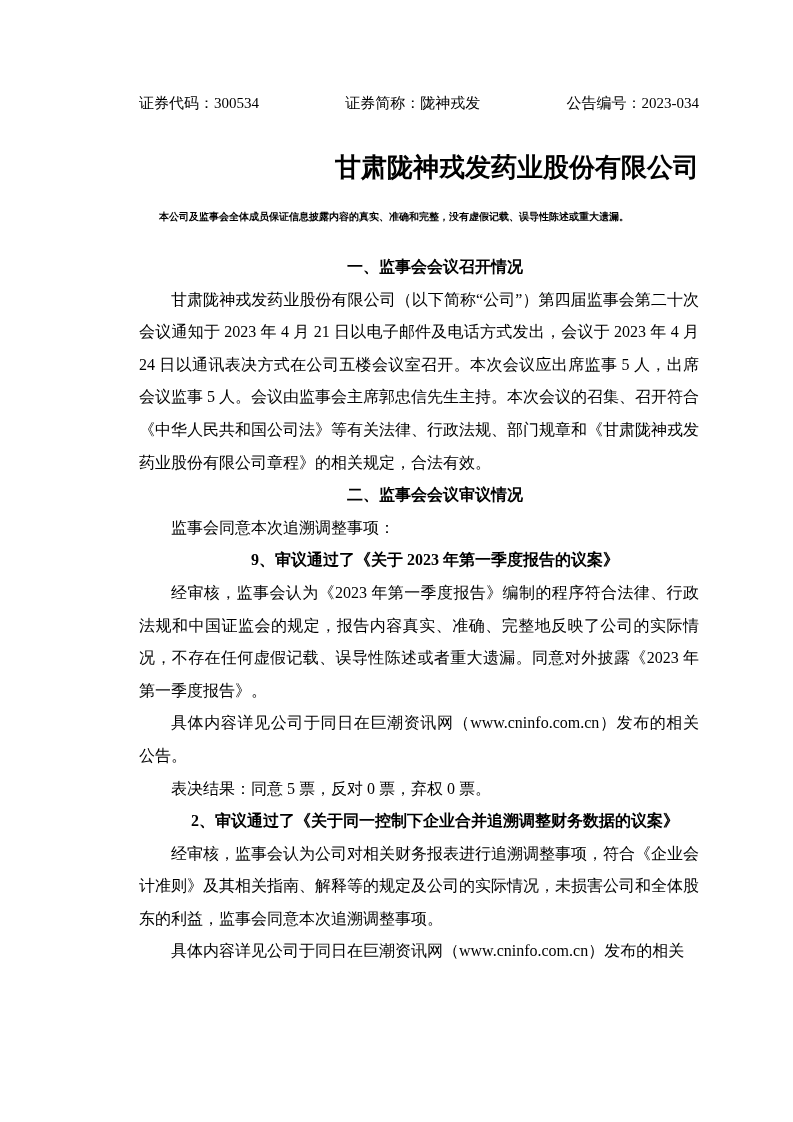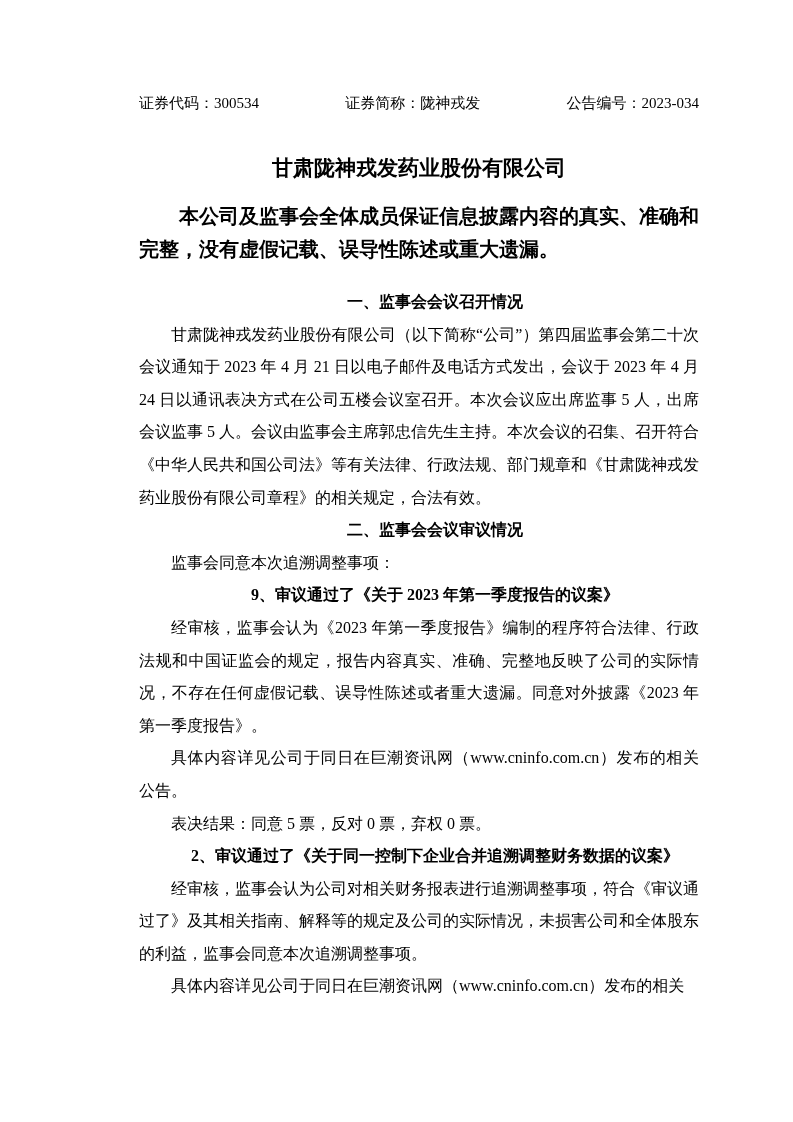--- a/index.html
+++ b/index.html
@@ -22,29 +22,29 @@
   .header-row {
     display: flex;
     justify-content: space-between;
     align-items: baseline;
     font-size: 15px;
     line-height: 20px;
     white-space: nowrap;
   }
   .titles {
     margin-top: 32px;
-    text-align: center;
+    text-align: right;
     font-weight: bold;
-    font-size: 21px;
+    font-size: 26px;
     line-height: 46px;
   }
   .disclaimer {
     margin-top: 9px;
     font-weight: bold;
-    font-size: 20px;
+    font-size: 10px;
     line-height: 33px;
     text-indent: 2em;
     text-align: justify;
   }
   .blocks {
     margin-top: 18px;
     font-size: 16px;
     line-height: 32.6px;
     text-align: justify;
   }
@@ -77,17 +77,17 @@
   <div class="blocks">
     <p class="block heading">一、监事会会议召开情况</p>
     <p class="block para">甘肃陇神戎发药业股份有限公司（以下简称“公司”）第四届监事会第二十次会议通知于 2023 年 4 月 21 日以电子邮件及电话方式发出，会议于 2023 年 4 月 24 日以通讯表决方式在公司五楼会议室召开。本次会议应出席监事 5 人，出席会议监事 5 人。会议由监事会主席郭忠信先生主持。本次会议的召集、召开符合《中华人民共和国公司法》等有关法律、行政法规、部门规章和《甘肃陇神戎发药业股份有限公司章程》的相关规定，合法有效。</p>
     <p class="block heading">二、监事会会议审议情况</p>
     <p class="block para">监事会同意本次追溯调整事项：</p>
     <p class="block heading">9、审议通过了《关于 2023 年第一季度报告的议案》</p>
     <p class="block para">经审核，监事会认为《2023 年第一季度报告》编制的程序符合法律、行政法规和中国证监会的规定，报告内容真实、准确、完整地反映了公司的实际情况，不存在任何虚假记载、误导性陈述或者重大遗漏。同意对外披露《2023 年第一季度报告》。</p>
     <p class="block para">具体内容详见公司于同日在巨潮资讯网（www.cninfo.com.cn）发布的相关公告。</p>
     <p class="block para">表决结果：同意 5 票，反对 0 票，弃权 0 票。</p>
     <p class="block heading">2、审议通过了《关于同一控制下企业合并追溯调整财务数据的议案》</p>
-    <p class="block para">经审核，监事会认为公司对相关财务报表进行追溯调整事项，符合《审议通过了》及其相关指南、解释等的规定及公司的实际情况，未损害公司和全体股东的利益，监事会同意本次追溯调整事项。</p>
+    <p class="block para">经审核，监事会认为公司对相关财务报表进行追溯调整事项，符合《企业会计准则》及其相关指南、解释等的规定及公司的实际情况，未损害公司和全体股东的利益，监事会同意本次追溯调整事项。</p>
     <p class="block para">具体内容详见公司于同日在巨潮资讯网（www.cninfo.com.cn）发布的相关</p>
   </div>
 
 </div>
 
 </body></html>

